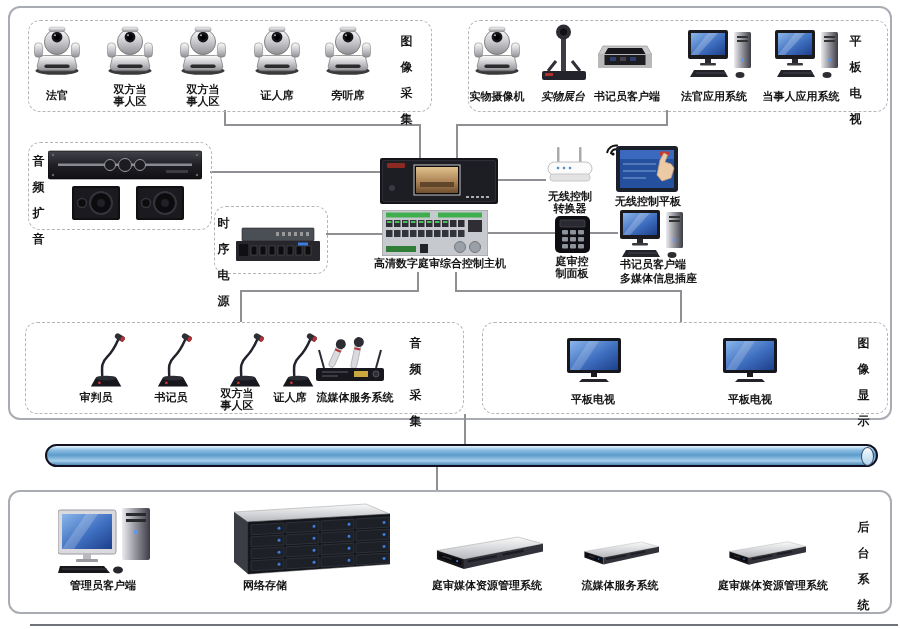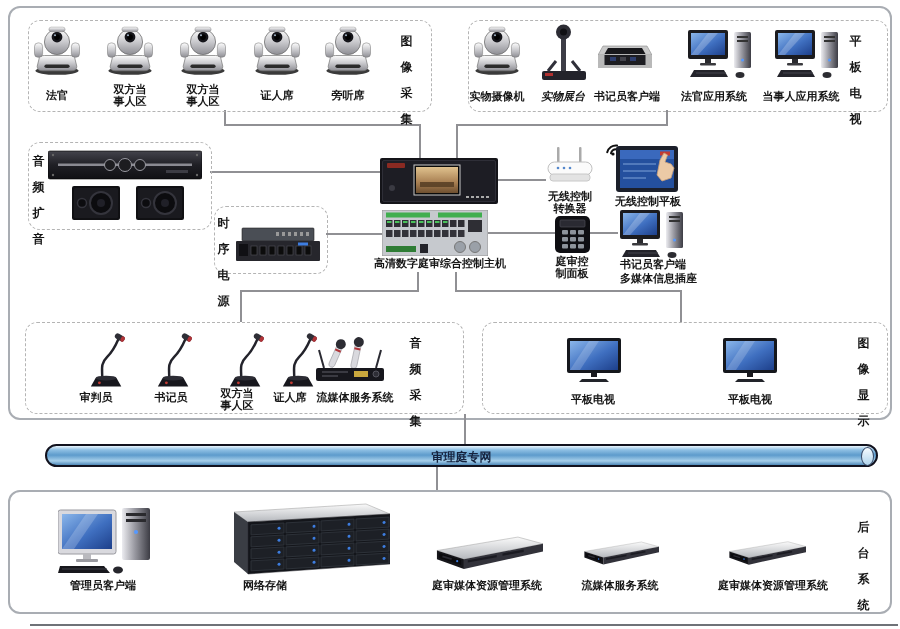--- a/index.html
+++ b/index.html
@@ -480,21 +480,20 @@
       <polygon points="3,32 22,3 32,3 13,32" fill="#fff" opacity="0.18"></polygon>
       <rect x="24" y="35" width="6" height="4" fill="#1a1a1f"></rect>
       <polygon points="15,41 39,41 42,44 12,44" fill="#22242a"></polygon>
     </svg>
 
 <div class="lbl" style="left:558px;top:394px;width:70px;">平板电视</div>
 <div class="lbl" style="left:715px;top:394px;width:70px;">平板电视</div>
 
 <div class="bus" style="left:45px;top:444px;width:829px;height:19px;">
   <div class="bus-cap"></div>
-  <div class="bus-lbl">审理庭专网</div>
 </div>
 
 <div class="vlbl" style="left:856px;top:514px;">后台系统</div>
 
 <svg class="dev" style="left:58px;top:508px" width="104" height="66" viewBox="0 0 104 66">
       <rect x="0" y="2" width="58" height="44" rx="2.5" fill="#d9d9de" stroke="#9a9aa0"></rect>
       <rect x="4" y="6" width="50" height="35" fill="url(#gBlue)"></rect>
       <polygon points="4,41 28,6 40,6 16,41" fill="#fff" opacity="0.2"></polygon>
       <rect x="25" y="46" width="8" height="5" fill="#b9b9be"></rect>
       <rect x="18" y="51" width="22" height="3" rx="1" fill="#9a9aa0"></rect>

